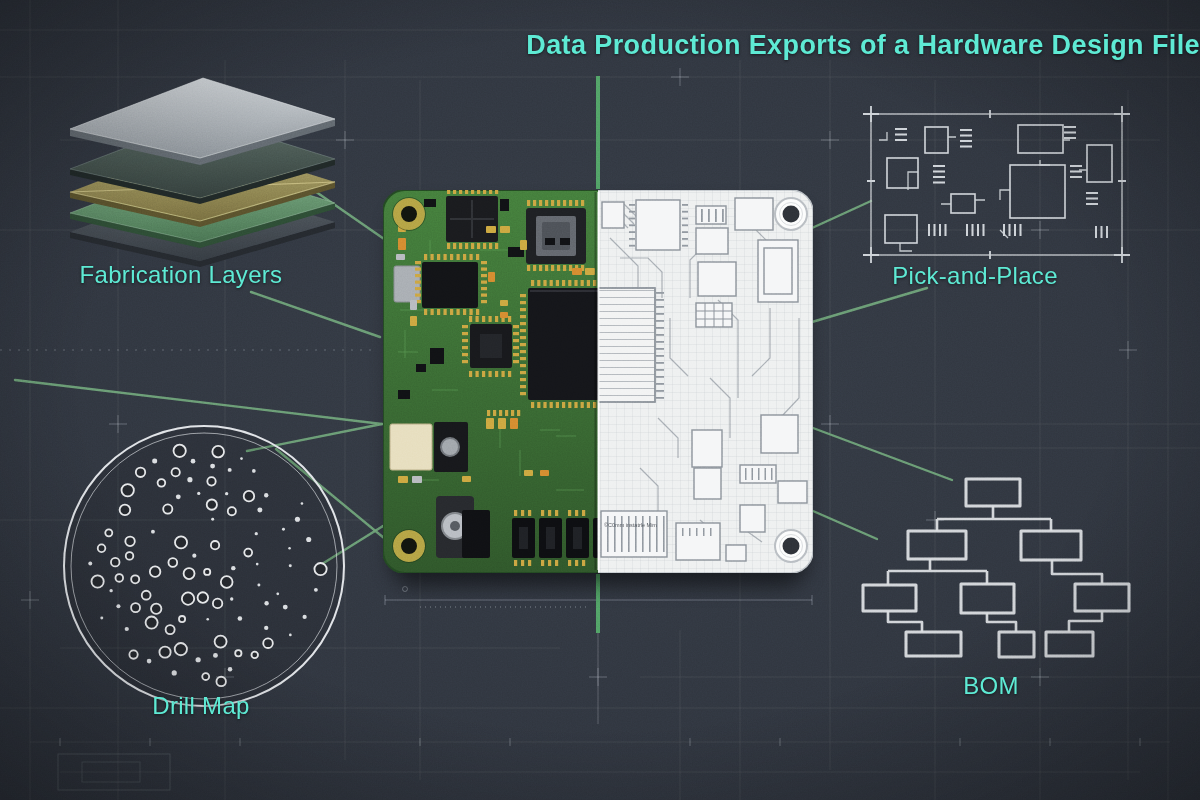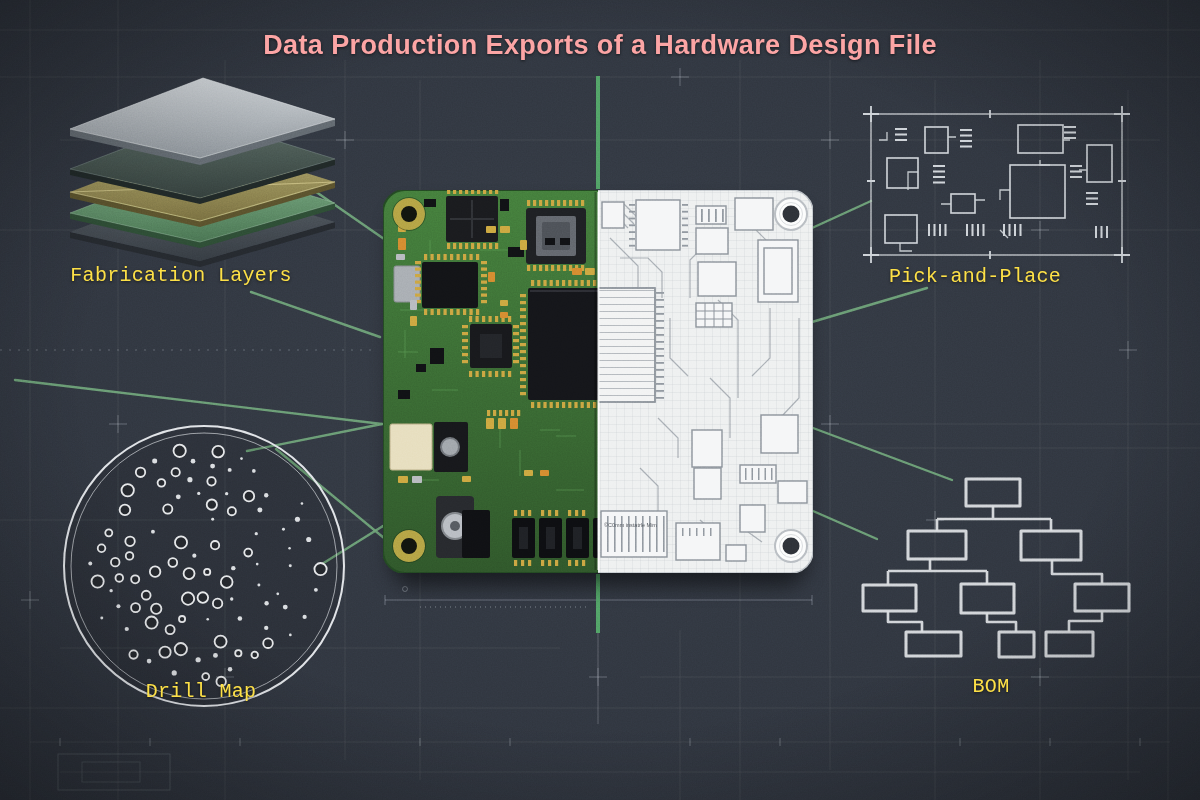--- a/index.html
+++ b/index.html
@@ -1,27 +1,27 @@
 <!DOCTYPE html>
 <html><head>
 <meta charset="utf-8">
 <style>
   html,body{margin:0;padding:0;background:#1d2025;}
   .stage{position:relative;width:1200px;height:800px;overflow:hidden;
          background:#2c313a;font-family:"Liberation Sans",sans-serif;}
   .stage svg.scene{position:absolute;left:0;top:0;}
-  .title{position:absolute;left:0;top:30px;width:100%;text-align:center;
-         font-size:27px;font-weight:600;color:#fca5a5;letter-spacing:.4px;
+  .title{position:absolute;left:0;top:30px;width:100%;text-align:right;
+         font-size:27px;font-weight:600;color:#5eead4;letter-spacing:.4px;
          text-shadow:0 1px 3px rgba(0,0,0,.55);}
   .callout-label{position:absolute;transform:translate(-50%,-50%);
-         font-size:20px;font-weight:500;color:#fde047;letter-spacing:.3px;
-         white-space:nowrap;text-shadow:0 1px 3px rgba(0,0,0,.55);font-family:Liberation Mono, monospace;}
+         font-size:24px;font-weight:500;color:#5eead4;letter-spacing:.3px;
+         white-space:nowrap;text-shadow:0 1px 3px rgba(0,0,0,.55);}
   .lbl-fab{left:181px;top:275px;}
   .lbl-pnp{left:975px;top:276px;}
-  .lbl-drill{left:201px;top:691px;}
+  .lbl-drill{left:201px;top:706px;}
   .lbl-bom{left:991px;top:686px;}
 </style>
 </head>
 <body>
 
 <div class="stage">
 
 <svg class="scene" width="1200" height="800" viewBox="0 0 1200 800">
 <defs>
   <radialGradient id="bgGlow" cx="0.5" cy="0.45" r="0.75">

